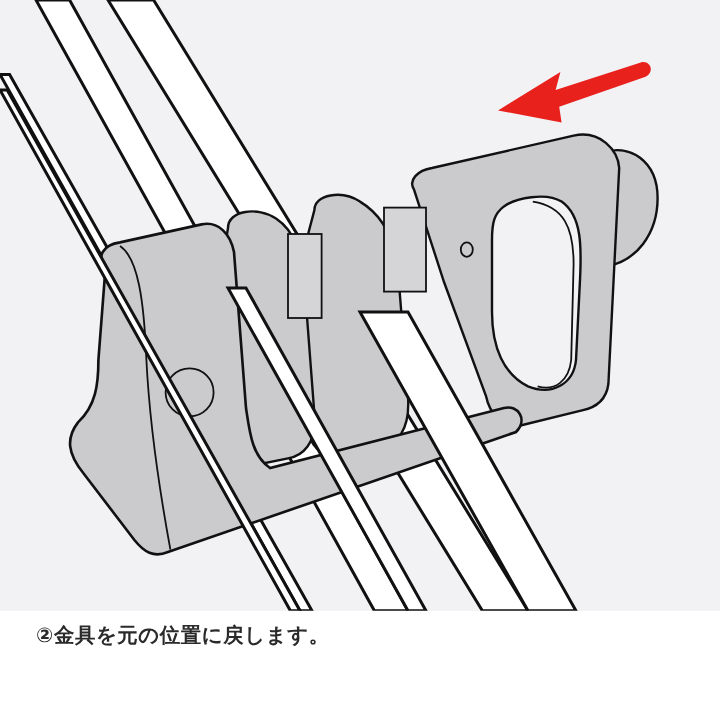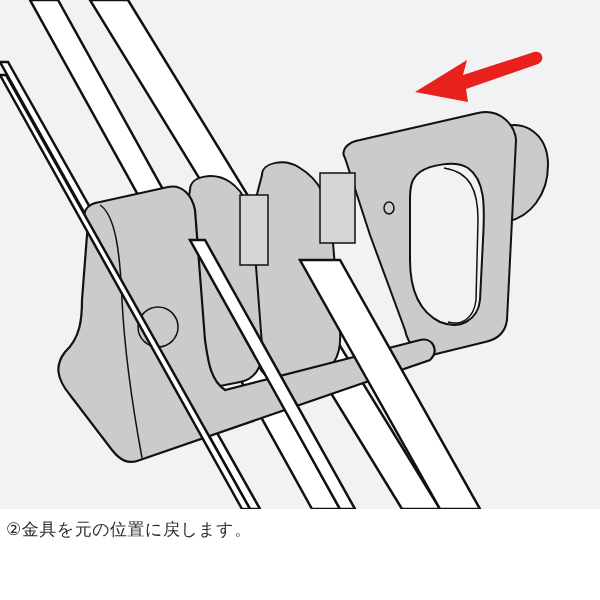--- a/index.html
+++ b/index.html
@@ -1,19 +1,19 @@
 <!DOCTYPE html>
 <html><head>
 <meta charset="utf-8">
 <style>
   html, body { margin: 0; padding: 0; background: #ffffff; }
   body { width: 600px; height: 600px; position: relative; overflow: hidden; font-family: "DejaVu Sans", sans-serif; }
   .illustration { position: absolute; left: 0; top: 0; width: 600px; height: 509px; background: #f2f2f4; overflow: hidden; }
   .illustration svg { display: block; }
-  .caption { position: absolute; left: 6px; top: 518px; font-size: 17px; color: #2a2a2a; letter-spacing: 0.5px; white-space: nowrap; }
+  .caption { position: absolute; left: 30px; top: 518px; font-size: 17px; color: #2a2a2a; letter-spacing: 0.5px; white-space: nowrap; font-weight: bold; }
 </style>
 </head>
 <body>
 
 <div class="illustration">
   <svg width="600" height="509" viewBox="0 0 600 509" xmlns="http://www.w3.org/2000/svg">
 
     <g stroke="#111" stroke-width="2.5" fill="#fff">
       <polygon points="0,62 8,62 260,509 250,509"></polygon>
       <polygon points="30,0 58,0 340,509 312,509"></polygon>

